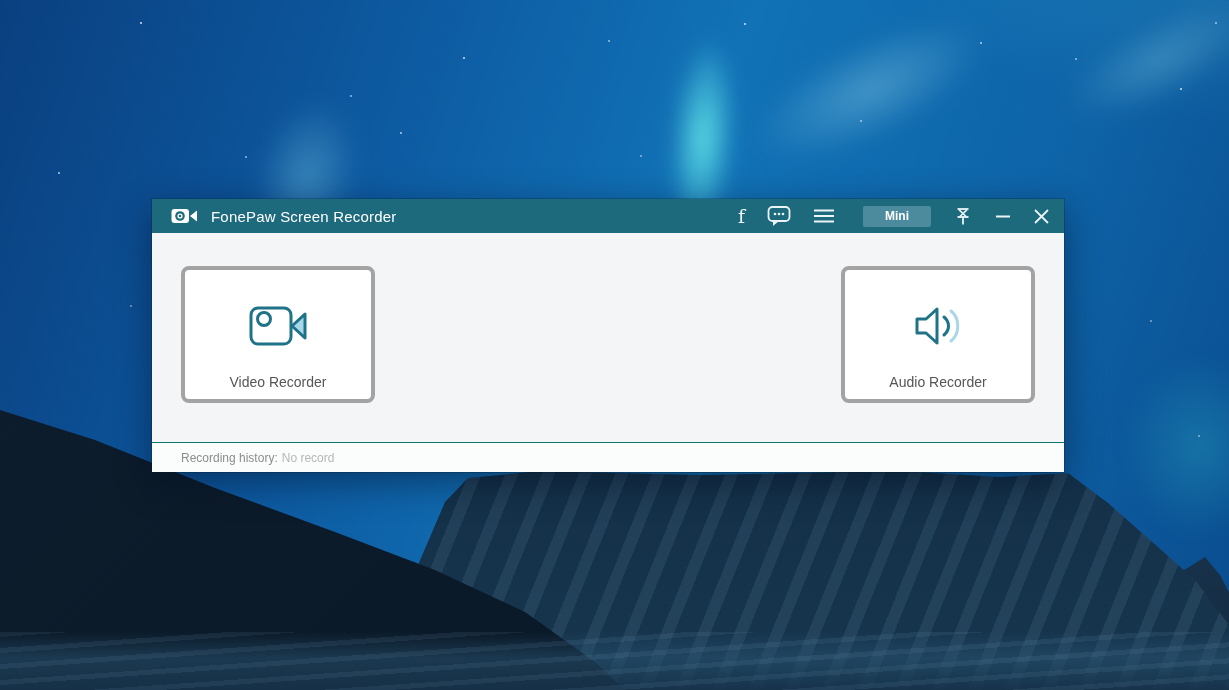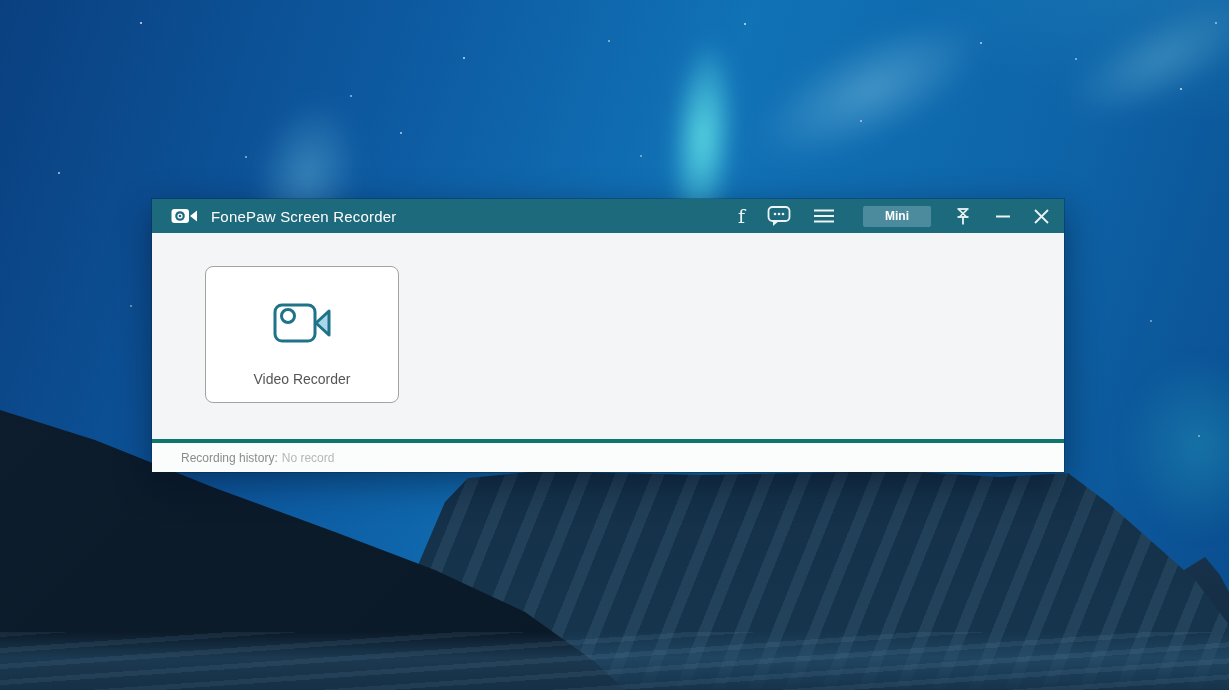--- a/index.html
+++ b/index.html
@@ -60,26 +60,26 @@
   .titlebar .logo{display:flex;align-items:center;margin-right:12px;}
   .titlebar .title{font-size:15px;color:#fff;letter-spacing:.2px;white-space:nowrap;}
   .tb-actions{margin-left:auto;display:flex;align-items:center;gap:22px;}
   .tb-btn{display:flex;align-items:center;justify-content:center;cursor:pointer;height:24px;}
   .fb-glyph{font-family:"DejaVu Serif","Liberation Serif",serif;font-size:19px;color:#ecf4f6;line-height:1;font-weight:400;}
   .mini-btn{background:#4c8b9d;border-radius:2px;min-width:40px;height:21px;padding:0 14px;
     font-size:12px;font-weight:bold;color:#fff;display:flex;align-items:center;justify-content:center;margin-left:6px;}
 
   .content{flex:1 1 auto;display:flex;align-items:flex-start;justify-content:space-between;
     padding:33px 29px 0 29px;background:#f4f5f6;}
-  .card{width:194px;height:137px;background:#fff;border:1px solid #a3a3a3;border-radius:8px;
-    box-sizing:border-box;display:flex;flex-direction:column;align-items:center;cursor:pointer;margin-left:24px;}
+  .card{width:194px;height:137px;background:#fff;border:4px solid #a3a3a3;border-radius:8px;
+    box-sizing:border-box;display:flex;flex-direction:column;align-items:center;cursor:pointer;}
   .card .icon-zone{height:58px;margin-top:29px;display:flex;align-items:center;justify-content:center;gap:22px;}
   .card .card-label{margin-top:17px;font-size:14px;color:#555;}
 
-  .footer{flex:0 0 29px;height:29px;background:#fbfcfc;border-top:4px solid #0f766e;
+  .footer{flex:0 0 29px;height:29px;background:#fbfcfc;border-top:1px solid #0f766e;
     display:flex;align-items:center;padding-left:29px;font-size:12px;}
   .footer .hist-label{color:#8c8c8c;}
   .footer .hist-value{color:#b5b7b9;margin-left:4px;}
 </style>
 </head>
 <body>
 
 <div class="desktop">
   <div class="aurora aurora-plume-left"></div>
   <div class="aurora aurora-beam-main"></div>
@@ -158,20 +158,32 @@
             <svg width="62" height="48" viewBox="0 0 62 48">
               <rect x="4" y="6" width="40" height="36" rx="7" fill="none" stroke="#1e7389" stroke-width="3"></rect>
               <circle cx="17" cy="17" r="6.5" fill="none" stroke="#1e7389" stroke-width="3"></circle>
               <polygon points="45,24 58,12 58,36" fill="#a9d7e9" stroke="#1e7389" stroke-width="3" stroke-linejoin="round"></polygon>
             </svg>
           </span>
         </div>
         <div class="card-label">Video Recorder</div>
       </div>
 
+      <div class="card">
+        <div class="icon-zone">
+          <span>
+            <svg width="58" height="48" viewBox="0 0 58 48">
+              <path d="M8 17 L17 17 L28 7 L28 41 L17 31 L8 31 Z" fill="none" stroke="#1e7389" stroke-width="3" stroke-linejoin="round"></path>
+              <path d="M35 15 C 41 20, 41 28, 35 33" fill="none" stroke="#1e7389" stroke-width="3" stroke-linecap="round"></path>
+              <path d="M42 9 C 51 16, 51 32, 42 39" fill="none" stroke="#a9d7e9" stroke-width="3" stroke-linecap="round"></path>
+            </svg>
+          </span>
+        </div>
+        <div class="card-label">Audio Recorder</div>
+      </div>
 
 
 
     </div>
 
     <div class="footer">
       <span class="hist-label">Recording history:</span>
       <span class="hist-value">No record</span>
     </div>
 

